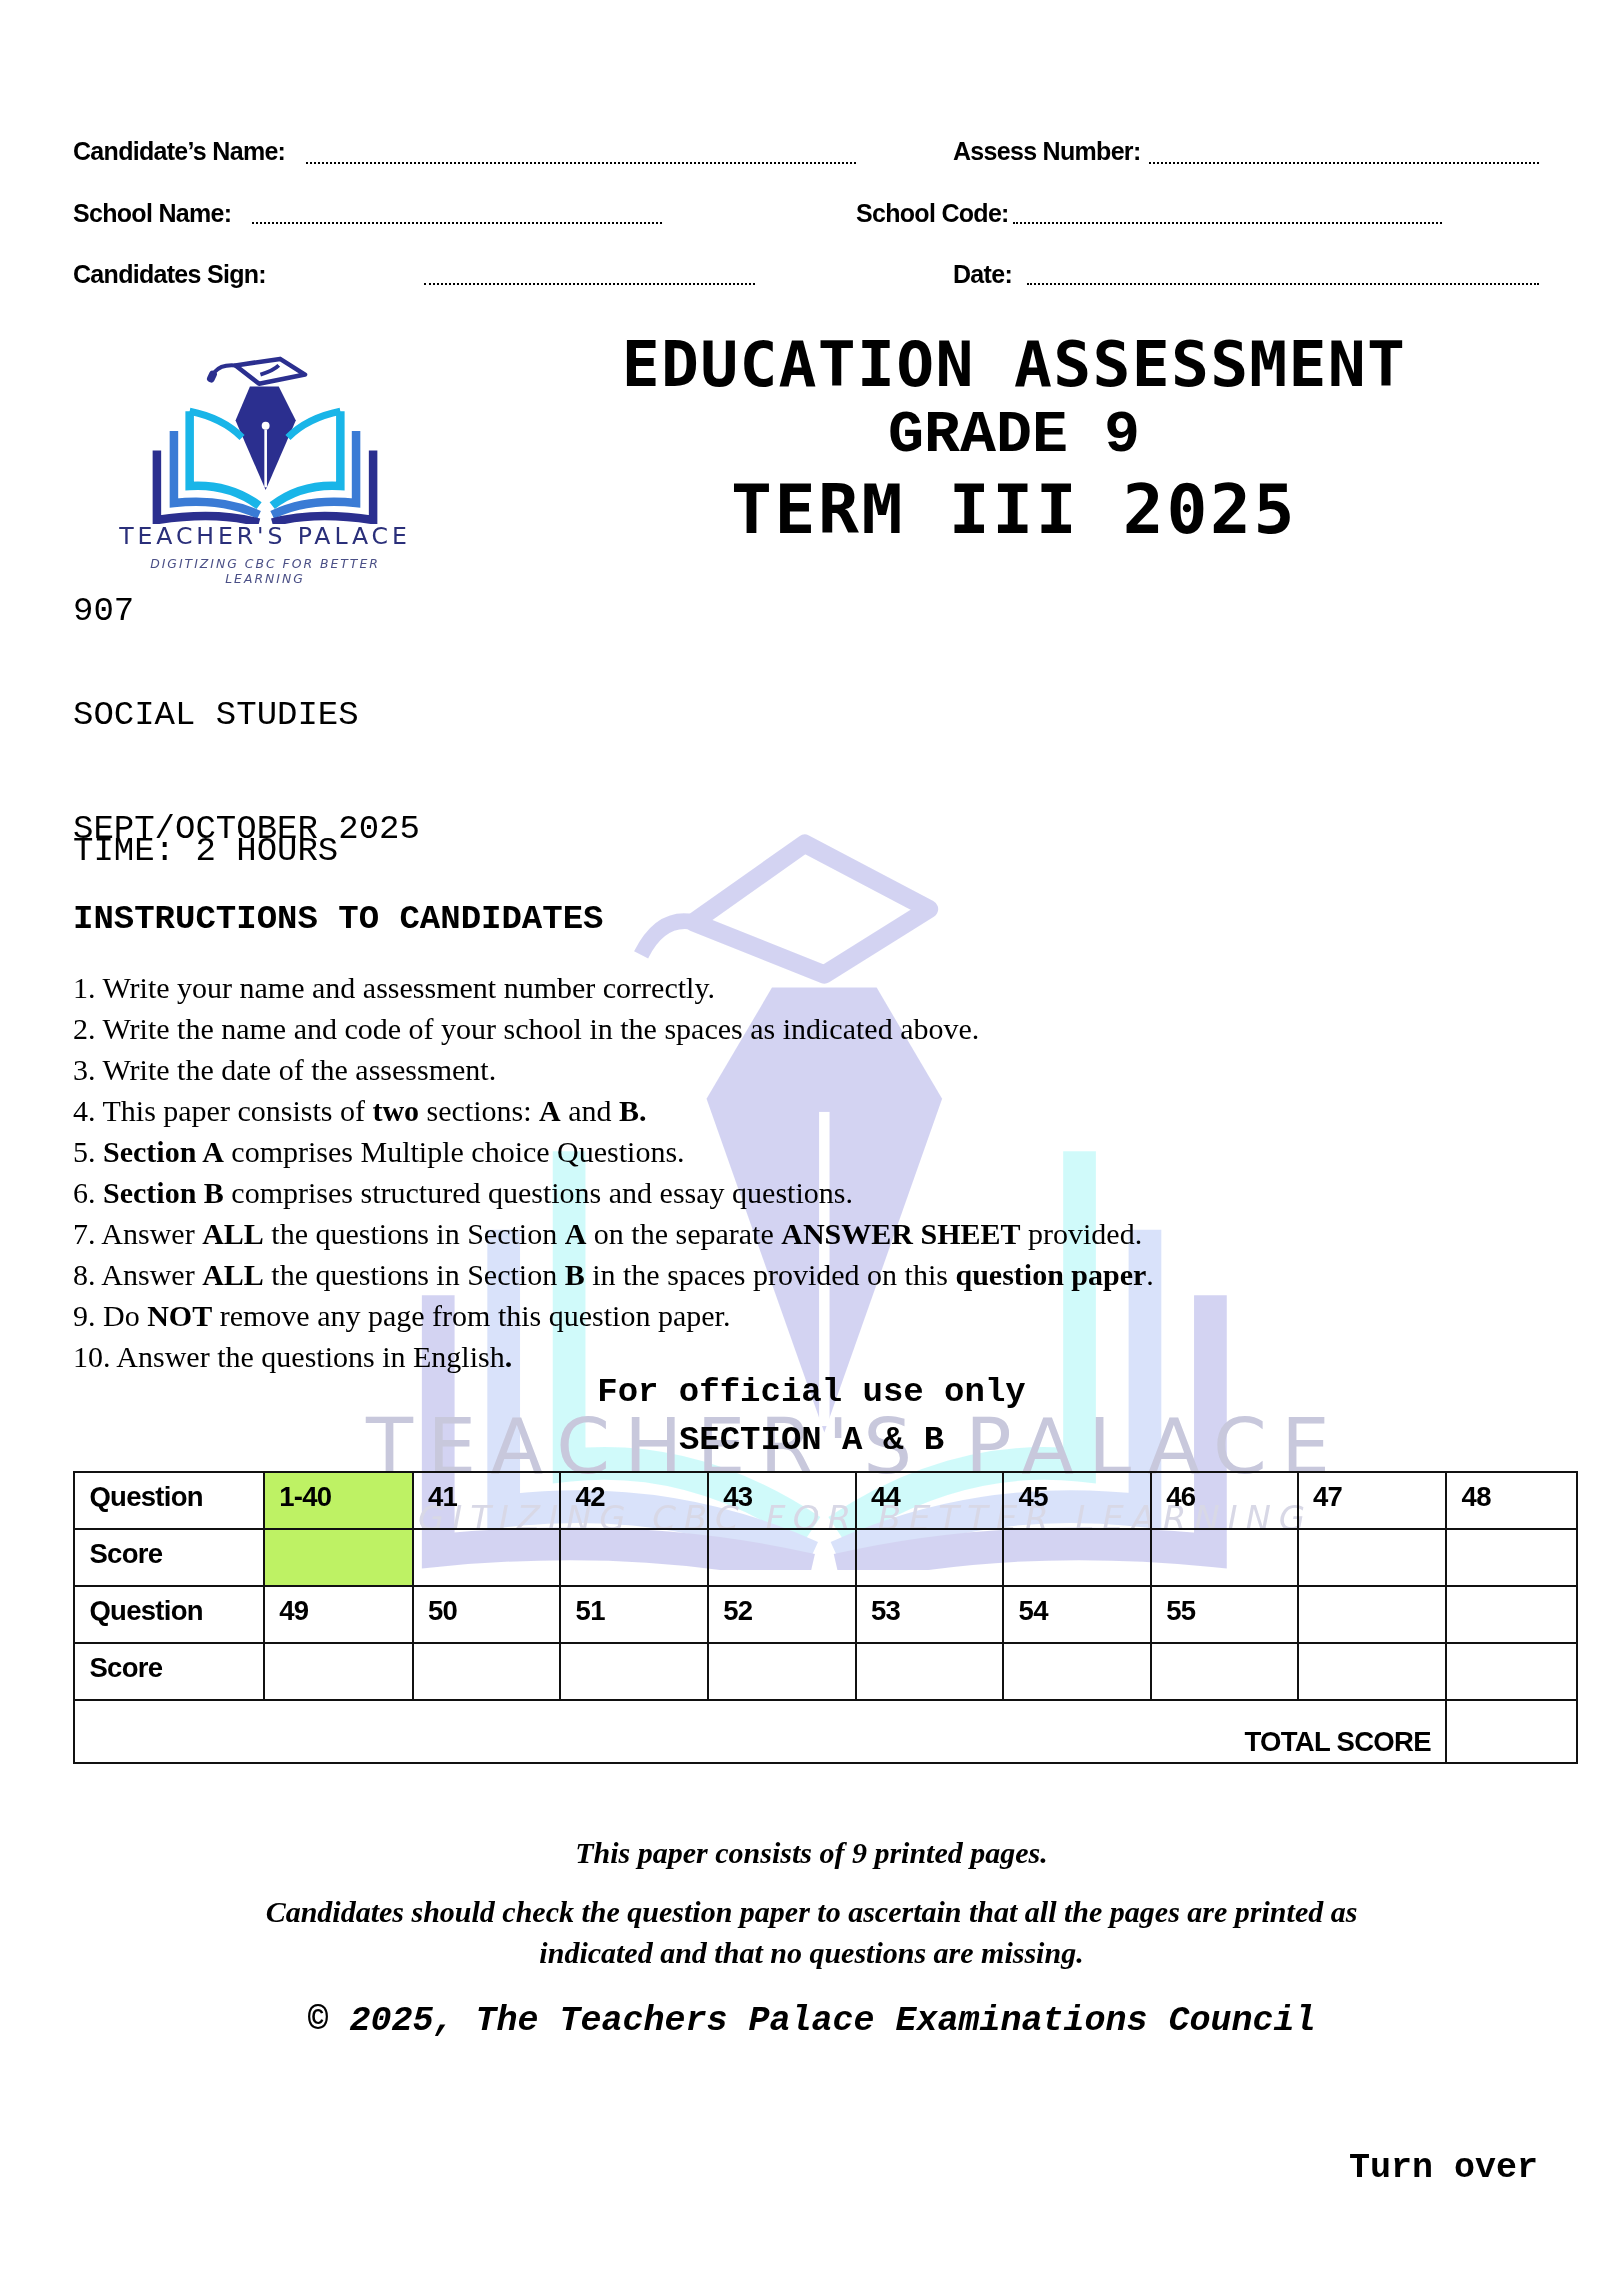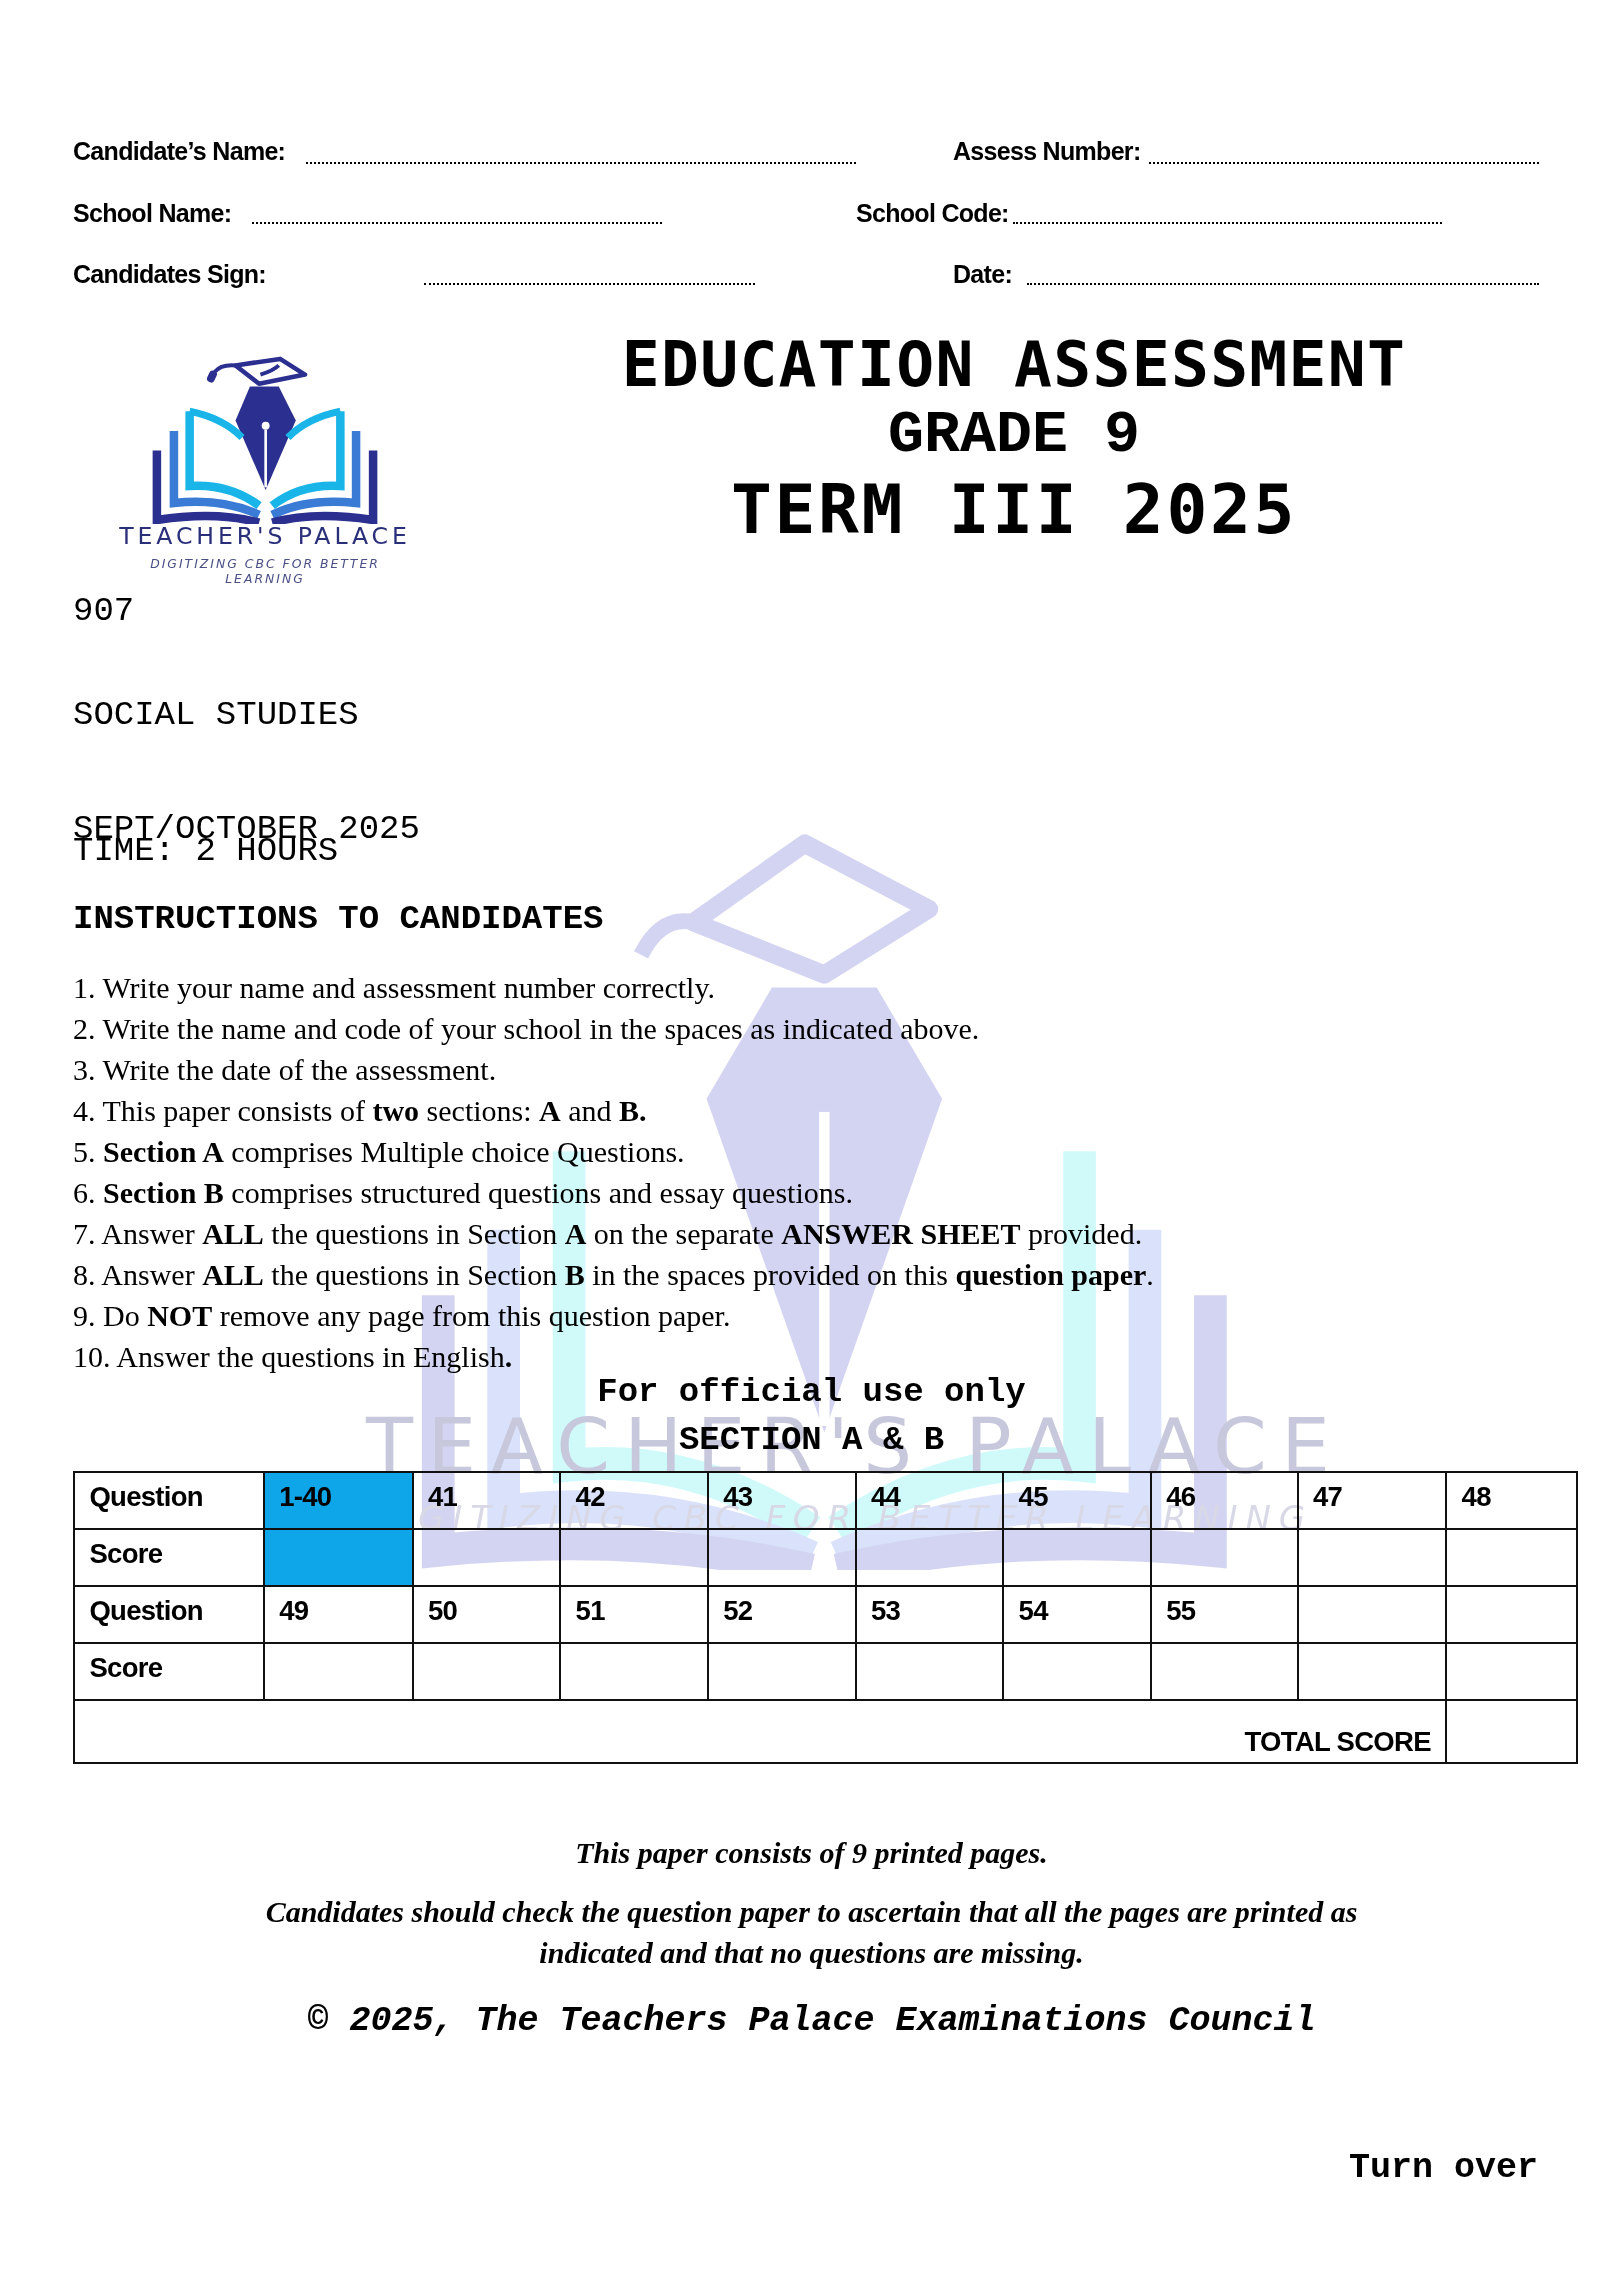--- a/index.html
+++ b/index.html
@@ -32,21 +32,21 @@
   
   .watermark { position: absolute; left: 353px; top: 824px; width: 995px; height: 746px; z-index: 1; opacity: 0.32; pointer-events: none; }
   .wm-text { position: absolute; left: 366px; width: 890px; text-align: center; font-family: "DejaVu Sans", sans-serif; color: #c8c8dc; z-index: 1; white-space: nowrap; pointer-events: none; }
 
   
   .official { position: absolute; left: 0; width: 1623px; text-align: center; font-family: "Liberation Mono", monospace; font-weight: bold; font-size: 34px; z-index: 2; }
 
   
   table.scores { position: absolute; left: 73px; top: 1471px; width: 1505px; border-collapse: collapse; z-index: 2; font-family: "Liberation Sans", sans-serif; font-weight: bold; font-size: 27.5px; letter-spacing: -0.7px; }
   table.scores td { border: 2px solid #111; height: 57px; vertical-align: top; padding: 7.9px 13px 0 14.4px; box-sizing: border-box; }
-  table.scores td.shaded { background: #0ea5e9; }
+  table.scores td.shaded { background: #bef264; }
   table.scores td.total-label { text-align: right; vertical-align: bottom; padding: 0 14.4px 3.9px 0; height: 63px; margin-top: 48px; }
 
   
   .footer-note { position: absolute; left: 0; width: 1623px; text-align: center; font-family: Liberation Serif, serif; font-style: italic; font-weight: bold; font-size: 30px; line-height: 41px; }
   .copyright { position: absolute; left: 0; width: 1623px; text-align: center; font-family: "Liberation Mono", monospace; font-style: italic; font-weight: bold; font-size: 35px; }
   .turn-over { position: absolute; left: 1349px; top: 2148px; font-family: "Liberation Mono", monospace; font-weight: bold; font-size: 35px; }
 </style>
 </head>
 <body>
 

